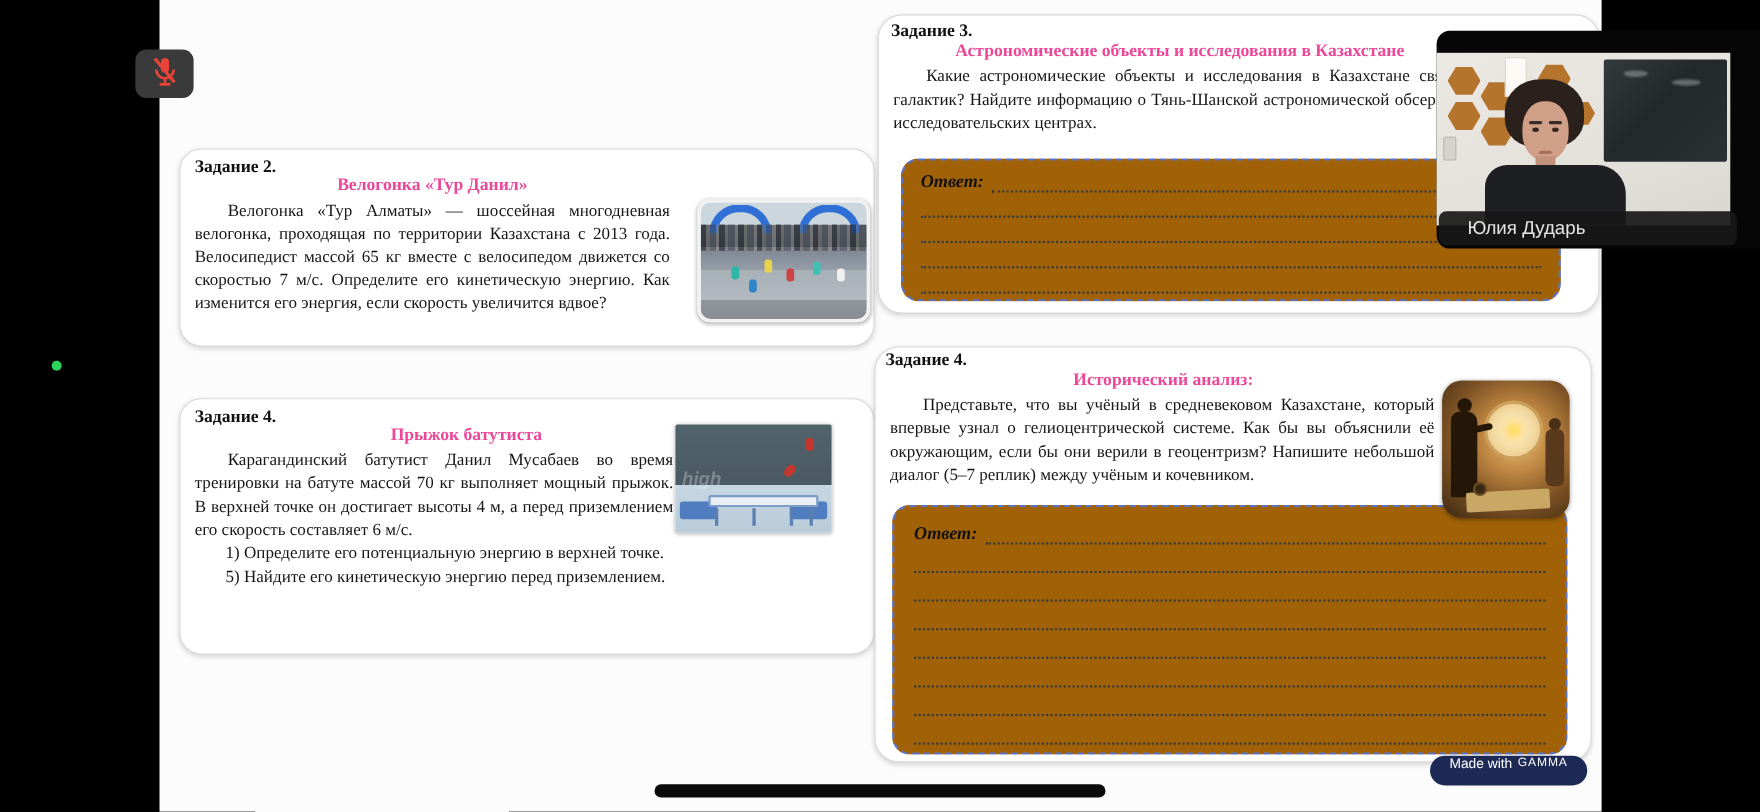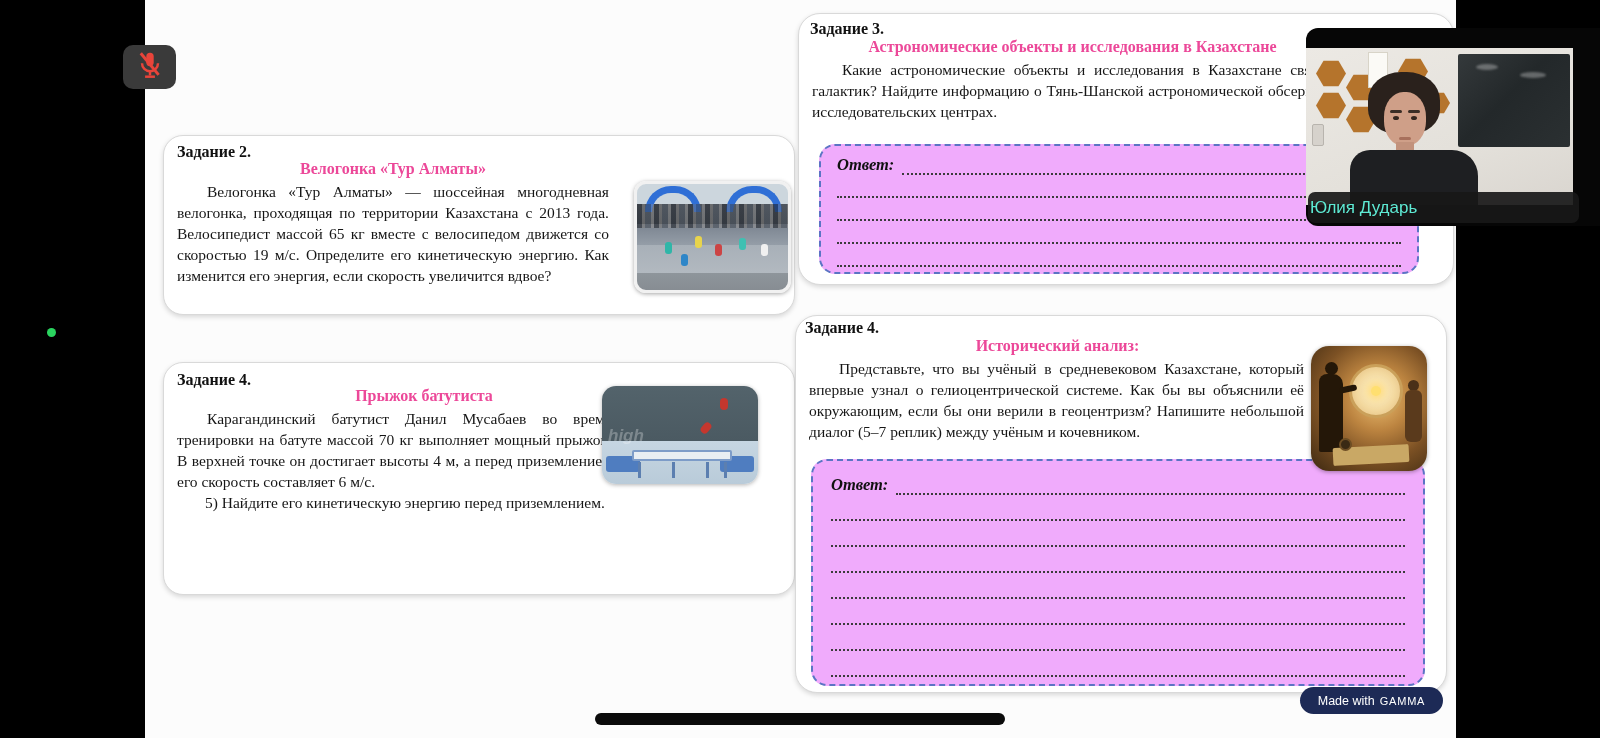--- a/index.html
+++ b/index.html
@@ -40,21 +40,21 @@
 
   #card-astro .task-label { top:6px; left:11px; }
   #card-astro .task-title { left:13px; right:120px; }
   #card-astro .task-body  { left:13px; right:16px; top:45px; }
 
   #card-history .task-label { top:3px; left:9px; }
   #card-history .task-title { left:13px; right:140px; top:21px; }
   #card-history .task-body  { left:13px; right:142px; top:42px; }
 
   
-  .answer-box { position:absolute; border:2px dashed #5b74c4; border-radius:16px; background:#f0abfc; }
+  .answer-box { position:absolute; border:2px dashed #5b74c4; border-radius:16px; background:#a16207; }
   #card-astro .answer-box   { left:20px; top:130px; width:600px; height:130px; padding:6px 16px 0 16px; }
   #card-history .answer-box { left:15px; top:143px; width:614px; height:227px; padding:8px 18px 0 18px; }
   .answer-row { display:flex; align-items:flex-end; }
   .answer-label { font-weight:700; font-style:italic; font-size:16.5px; color:#111; white-space:nowrap; }
   .answer-row .dots { flex:1; border-bottom:2px dotted #3b3b3b; height:14px; margin-left:8px; }
   .dotline { border-bottom:2px dotted #3b3b3b; }
   #card-astro .answer-row { height:23px; }
   #card-astro .dotline { height:23px; }
   #card-history .answer-row { height:26px; }
   #card-history .dotline { height:26px; }
@@ -64,21 +64,21 @@
   #photo-cycling { left:470px; top:45px; width:157px; height:112px; border-radius:12px;
                    border:3px solid #f1f1f1; box-shadow:0 1px 4px rgba(0,0,0,0.35);
                    background:linear-gradient(180deg,#ccd6dd 0%,#ccd6dd 19%,#636b74 19%,#555d66 38%,
                       #7b8490 38%,#959ea8 58%,#a8b0b8 58%,#b2b9c0 84%,#8e959b 84%,#878d93 100%); }
   .arch { position:absolute; width:56px; height:26px; border:7px solid #2f6fd6; border-bottom:none;
           border-radius:30px 30px 0 0; }
   .crowd-texture { position:absolute; left:0; top:20px; width:100%; height:24px;
           background:repeating-linear-gradient(90deg, rgba(25,28,34,.55) 0 5px, rgba(120,110,100,.35) 5px 8px,
                      rgba(60,66,75,.5) 8px 14px, rgba(160,150,140,.3) 14px 17px); }
   .rider { position:absolute; width:7px; height:12px; border-radius:3px; }
-  #photo-trampoline { left:438px; top:23px; width:156px; height:98px; border-radius:14px;
+  #photo-trampoline { left:450px; top:23px; width:142px; height:98px; border-radius:2px;
                    box-shadow:0 1px 4px rgba(0,0,0,0.3);
                    background:linear-gradient(180deg,#53636b 0%,#4b5a62 56%,#c6d6e2 56%,#b9cbd9 100%); }
   .wm-high { position:absolute; left:6px; top:40px; font-family:"Liberation Sans",sans-serif;
              font-style:italic; font-weight:700; font-size:17px; color:rgba(255,255,255,0.28); }
   .gymnast { position:absolute; width:8px; height:12px; background:#c4372e; border-radius:4px; }
   .tramp-bed { position:absolute; left:30px; top:64px; width:100px; height:11px; background:#e8eef3;
                border:2px solid #7d9cc8; border-radius:2px; }
   .tramp-side { position:absolute; width:34px; height:16px; background:#4f7dc0; border-radius:3px; top:70px; }
   .tramp-leg { position:absolute; width:3px; height:16px; background:#5c7fb0; top:76px; }
   #photo-medieval { left:515px; top:30px; width:116px; height:125px; border-radius:18px;
@@ -116,28 +116,28 @@
   .face { position:absolute; left:78px; top:44px; width:42px; height:54px; background:#cf9f88; border-radius:46%; }
   .brow { position:absolute; width:12px; height:3px; background:#3a2d26; border-radius:2px; }
   .eye  { position:absolute; width:6px; height:4px; background:#33261f; border-radius:50%; }
   .mouth{ position:absolute; left:93px; top:89px; width:12px; height:3px; background:#a8705c; border-radius:2px; }
   .neck { position:absolute; left:90px; top:94px; width:18px; height:12px; background:#c2927c; }
   .jacket { position:absolute; left:44px; top:102px; width:128px; height:60px; background:#1e1f22;
             border-radius:20px 26px 0 0; }
   .outlet { position:absolute; left:6px; top:76px; width:12px; height:22px; background:#d6d2cc;
             border:1px solid #b8b4ae; border-radius:2px; }
   #name-tag { position:absolute; left:2px; top:164px; width:271px; height:31px; background:rgba(24,24,24,0.92);
-              border-radius:7px; color:#5eead4; font-family:"Liberation Sans",sans-serif; font-size:17px;
-              line-height:31px; padding-left:2px; }
+              border-radius:7px; color:#e5e5e5; font-family:"Liberation Sans",sans-serif; font-size:17px;
+              line-height:31px; padding-left:26px; }
 
   
   #scroll-pill { position:absolute; left:595px; top:713px; width:410px; height:12px; background:#0b0b0b;
                  border-radius:6px; z-index:4; }
   #gamma-badge { position:absolute; left:1300px; top:687px; width:143px; height:27px; background:#1d2a56;
-                 border-radius:14px; z-index:9; display:flex; align-items:center; justify-content:center;
+                 border-radius:14px; z-index:9; display:flex; justify-content:center;
                  color:#fff; font-family:"Liberation Sans",sans-serif; font-size:12.5px; gap:5px; }
   #gamma-badge .brand { font-weight:400; letter-spacing:0.8px; font-size:11px; }
 </style>
 </head>
 <body>
 
 <div id="screen">
 
   <div class="slide-surface"></div>
 
@@ -149,40 +149,41 @@
         <line x1="12" y1="18" x2="12" y2="21.5" stroke="#e8443a" stroke-width="2"></line>
         <line x1="8" y1="22.5" x2="16" y2="22.5" stroke="#e8443a" stroke-width="2"></line>
         <line x1="4.5" y1="3.5" x2="19" y2="21" stroke="#e8443a" stroke-width="2.4"></line>
       </svg>
     </span>
   </div>
   <div class="presence-dot"></div>
 
   <div class="card" id="card-velogonka">
     <div class="task-label">Задание 2.</div>
-    <div class="task-title">Велогонка «Тур Алматы»</div>
-    <div class="task-body">Велогонка «Тур Алматы» — шоссейная многодневная велогонка, проходящая по территории Казахстана с 2013 года. Велосипедист массой 65 кг вместе с велосипедом движется со скоростью 19 м/с. Определите его кинетическую энергию. Как изменится его энергия, если скорость увеличится вдвое?</div>
+    <div class="task-title">Велогонка «Тур Данил»</div>
+    <div class="task-body">Велогонка «Тур Алматы» — шоссейная многодневная велогонка, проходящая по территории Казахстана с 2013 года. Велосипедист массой 65 кг вместе с велосипедом движется со скоростью 7 м/с. Определите его кинетическую энергию. Как изменится его энергия, если скорость увеличится вдвое?</div>
     <div class="photo" id="photo-cycling">
       <div class="arch" style="left:8px; top:2px;"></div>
       <div class="arch" style="right:6px; top:2px;"></div>
       <div class="crowd-texture"></div>
       <div class="rider" style="left:28px; top:58px; background:#2fb6a8;"></div>
       <div class="rider" style="left:58px; top:52px; background:#e8d44c;"></div>
       <div class="rider" style="left:78px; top:60px; background:#cc4444;"></div>
       <div class="rider" style="left:102px; top:54px; background:#3fc0b2;"></div>
       <div class="rider" style="left:124px; top:60px; background:#f0f0f0;"></div>
       <div class="rider" style="left:44px; top:70px; background:#2e86c8;"></div>
     </div>
   </div>
 
   <div class="card" id="card-batutist">
     <div class="task-label" style="top:8px;">Задание 4.</div>
     <div class="task-title">Прыжок батутиста</div>
     <div class="task-body">Карагандинский батутист Данил Мусабаев во время тренировки на батуте массой 70 кг выполняет мощный прыжок. В верхней точке он достигает высоты 4 м, а перед приземлением его скорость составляет 6 м/с.</div>
     <div class="task-items">
+      <div>1) Определите его потенциальную энергию в верхней точке.</div>
       <div>5) Найдите его кинетическую энергию перед приземлением.</div>
     </div>
     <div class="photo" id="photo-trampoline">
       <div class="wm-high">high</div>
       <div class="gymnast" style="left:118px; top:12px;"></div>
       <div class="gymnast" style="left:100px; top:36px; transform:rotate(40deg);"></div>
       <div class="tramp-side" style="left:4px;"></div>
       <div class="tramp-side" style="right:4px;"></div>
       <div class="tramp-bed"></div>
       <div class="tramp-leg" style="left:36px;"></div>

